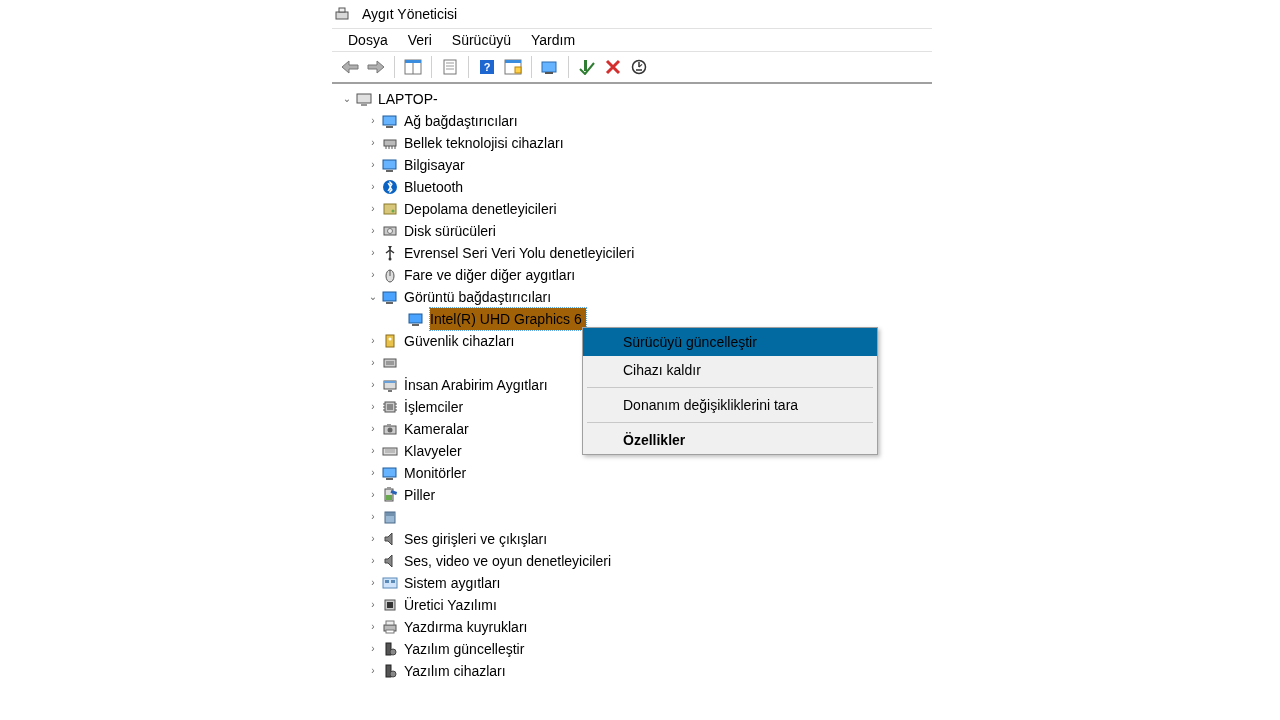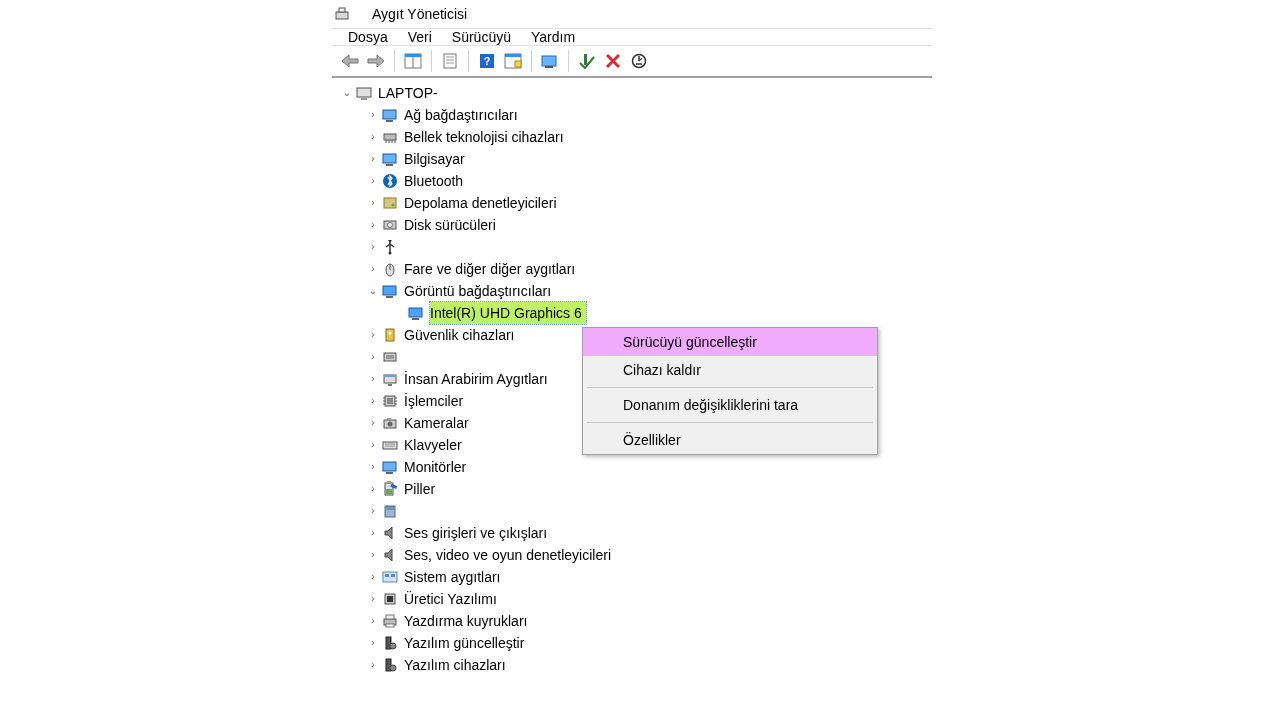--- a/index.html
+++ b/index.html
@@ -16,32 +16,32 @@
     position: absolute;
     left: 332px;
     top: 2px;
     width: 600px;
     height: 710px;
     background: #fff;
   }
   .title-bar {
     display: flex;
     align-items: center;
-    gap: 16px;
+    gap: 6px;
     padding: 4px 2px 6px 2px;
     height: 26px;
   }
   .title-bar .title-text { font-size: 14px; }
   .menu-bar {
     display: flex;
     gap: 0;
     border-top: 1px solid #e1e1e1;
     border-bottom: 1px solid #e1e1e1;
     padding: 2px 6px;
-    height: 18px;
+    height: 24px;
     align-items: center;
   }
   .menu-item { padding: 4px 10px; font-size: 14px; cursor: default; }
   .toolbar {
     display: flex;
     align-items: center;
     gap: 2px;
     padding: 3px 6px;
     height: 32px;
     border-bottom: 2px solid #a0a0a0;
@@ -64,40 +64,40 @@
   }
   .chev.empty { visibility: hidden; }
   .icon {
     width: 16px; height: 16px; display: inline-flex; align-items: center; justify-content: center;
     margin-right: 6px;
   }
   .lvl0 { padding-left: 6px; }
   .lvl1 { padding-left: 32px; }
   .lvl2 { padding-left: 58px; }
   .selected {
-    background: #bef264;
+    background: #a16207;
     outline: 1px dotted #5aa5e0;
     padding-right: 4px;
   }
   .context-menu {
     position: absolute;
     left: 582px;
     top: 327px;
     width: 296px;
     background: #f0f0f0;
     border: 1px solid #a0a0a0;
     box-shadow: 2px 2px 4px rgba(0,0,0,0.25);
   }
   .cm-item {
     padding: 6px 12px 6px 40px;
     font-size: 14px;
     cursor: default;
   }
-  .cm-item.highlight { background: #f0abfc; }
-  .cm-item.bold { font-weight: 400; }
+  .cm-item.highlight { background: #0369a1; }
+  .cm-item.bold { font-weight: 700; }
   .cm-sep { height: 1px; background: #c8c8c8; margin: 3px 4px; }
 </style>
 </head>
 <body>
 
 <div class="window">
 
   <div class="title-bar">
     <span class="icon">
       <svg width="16" height="16" viewBox="0 0 16 16">
@@ -265,20 +265,21 @@
         <div class="node lvl1">
           <span class="chev">›</span>
           <span class="icon">
             <svg width="16" height="16" viewBox="0 0 16 16">
               <path d="M8 1 L8 14" stroke="#333" stroke-width="1.5"></path>
               <circle cx="8" cy="14" r="1.5" fill="#333"></circle>
               <path d="M8 5 L4 8 M8 5 L12 8" stroke="#333" stroke-width="1.5"></path>
               <path d="M6 1 L10 1 L8 4 Z" fill="#333"></path>
             </svg>
           </span>
+          <span>Evrensel Seri Veri Yolu denetleyicileri</span>
         </div>
         <div class="node lvl1">
           <span class="chev">›</span>
           <span class="icon">
             <svg width="16" height="16" viewBox="0 0 16 16">
               <ellipse cx="8" cy="9" rx="4" ry="6" fill="#ddd" stroke="#555"></ellipse>
               <line x1="8" y1="3" x2="8" y2="9" stroke="#555"></line>
             </svg>
           </span>
           <span>Fare ve diğer diğer aygıtları</span>

